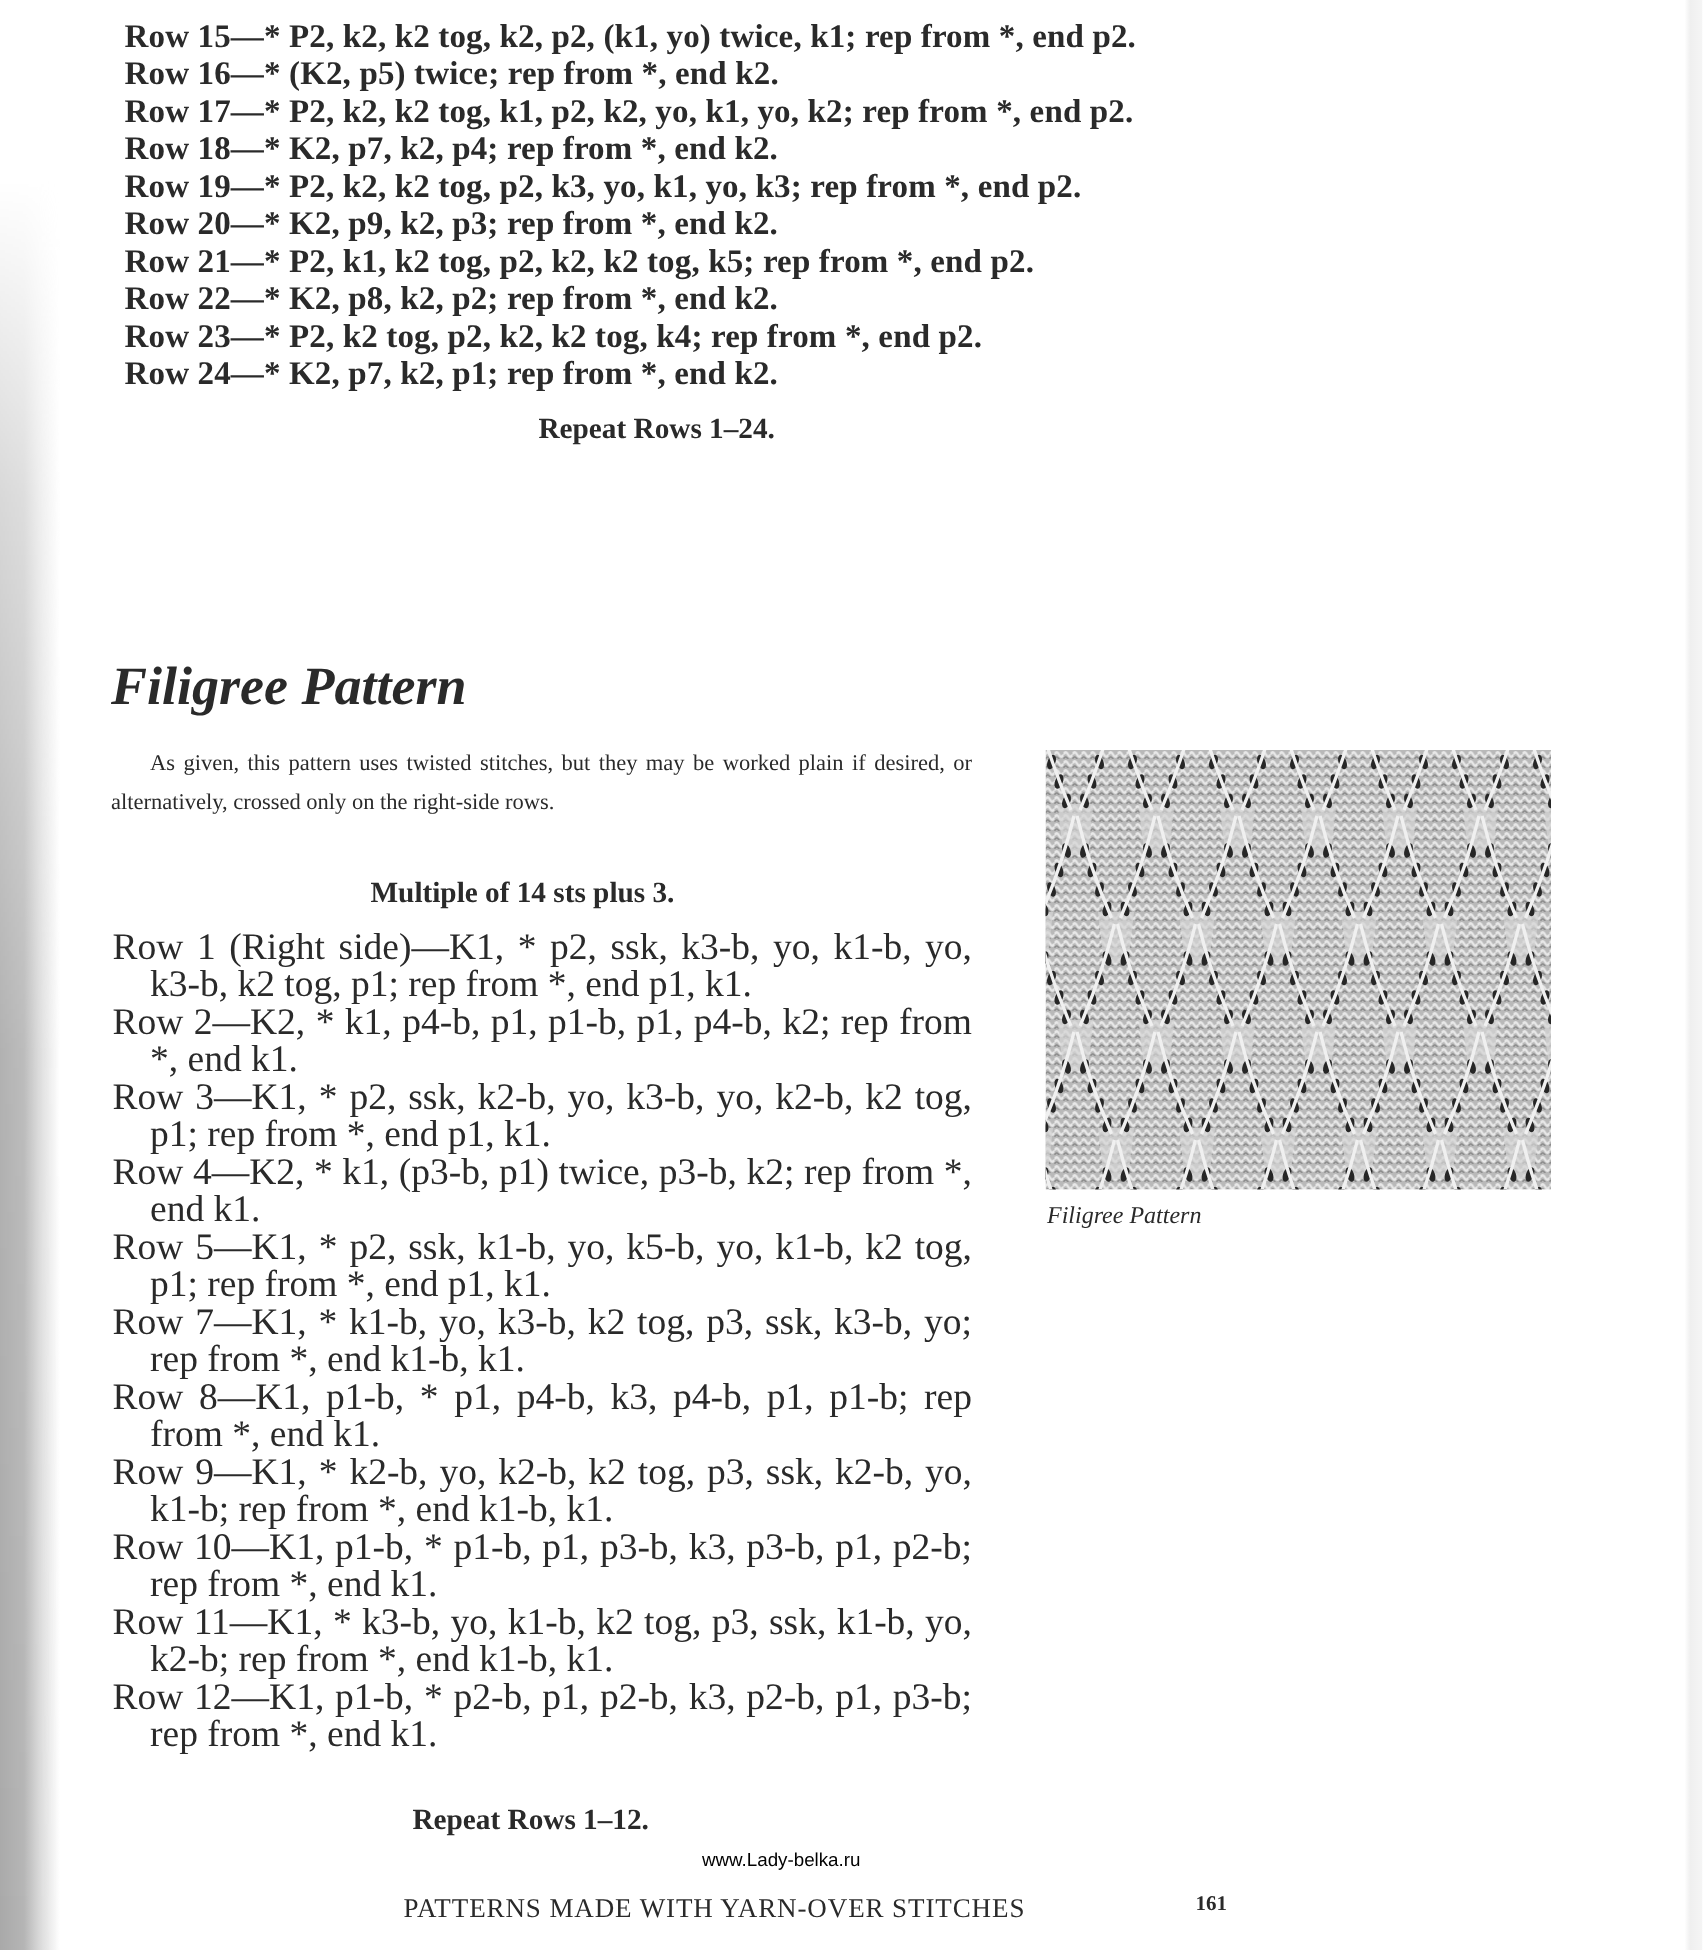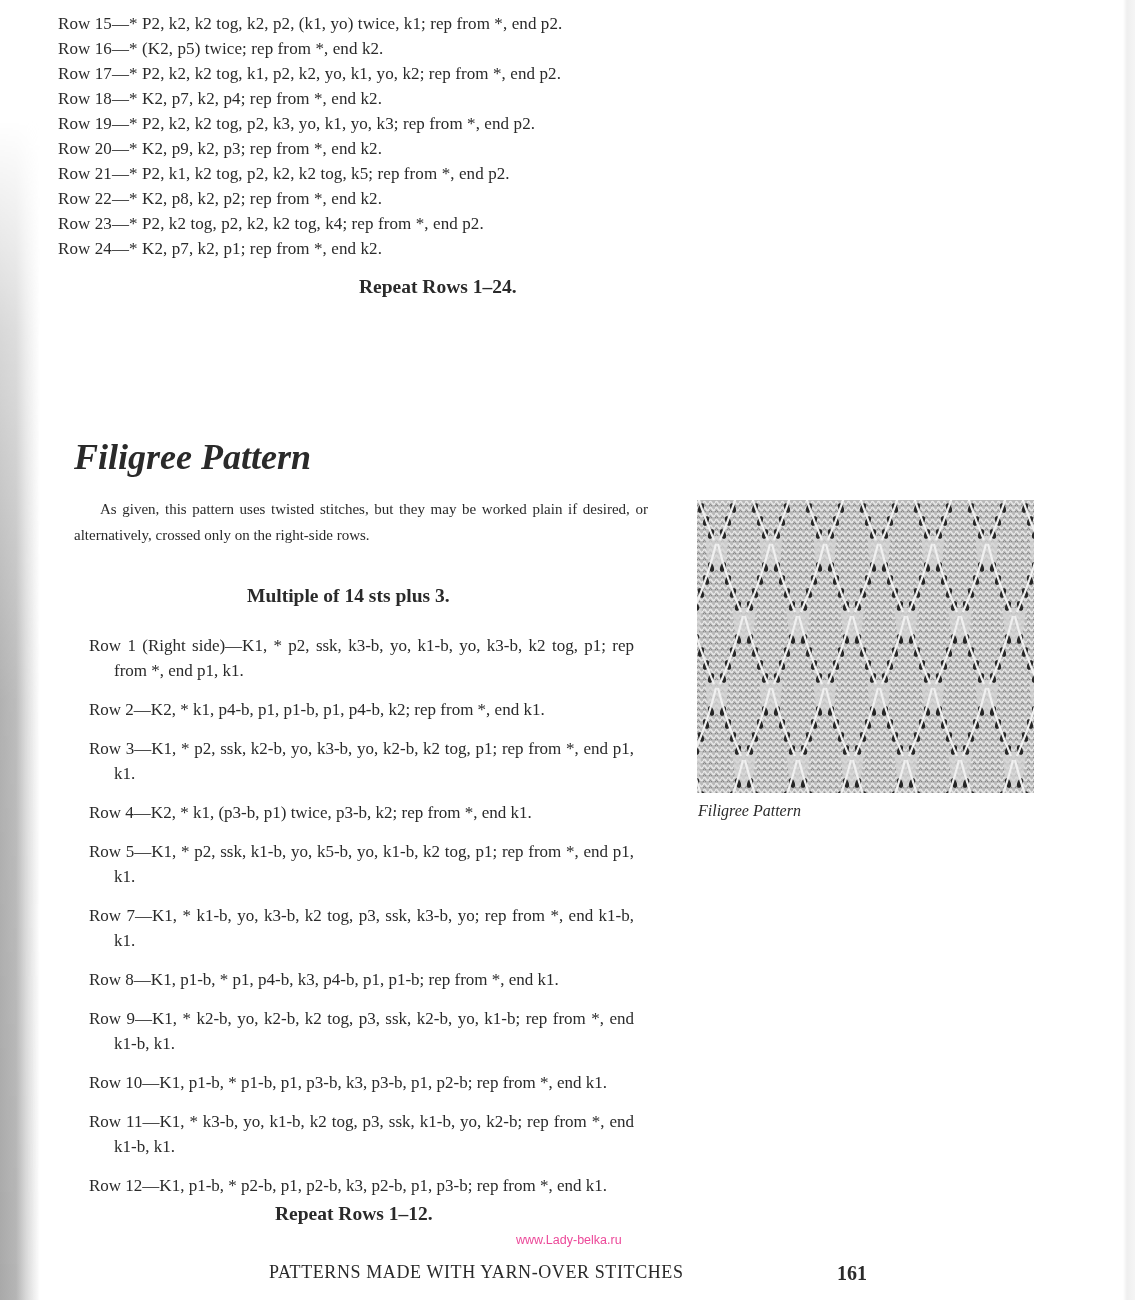--- a/index.html
+++ b/index.html
@@ -13,49 +13,49 @@
     position: absolute; left: 0; top: 0; width: 40px; height: 1300px;
     background: linear-gradient(to right, #a9a9a9 0px, #b5b5b5 16px, #d8d8d8 26px, rgba(255,255,255,0) 40px);
     -webkit-mask-image: linear-gradient(to bottom, rgba(0,0,0,0) 0px, rgba(0,0,0,0) 120px, rgba(0,0,0,0.45) 330px, rgba(0,0,0,0.9) 700px, #000 1300px);
     mask-image: linear-gradient(to bottom, rgba(0,0,0,0) 0px, rgba(0,0,0,0) 120px, rgba(0,0,0,0.45) 330px, rgba(0,0,0,0.9) 700px, #000 1300px);
   }
   .right-edge {
     position: absolute; right: 0; top: 0; width: 12px; height: 1300px;
     background: linear-gradient(to right, rgba(255,255,255,0) 0px, #efefef 4px, #f5f5f5 12px);
   }
   .line {
-    position: absolute; left: 58px; font-size: 17px; line-height: 25px;
-    white-space: nowrap; letter-spacing: 0.1px;
+    position: absolute; left: 83px; font-size: 22px; line-height: 25px;
+    white-space: nowrap; letter-spacing: 0.1px; font-weight: bold;
   }
   .center { position: absolute; font-size: 19.5px; white-space: nowrap; font-weight: bold; }
   .title {
     position: absolute; left: 74px; top: 436px; font-size: 36px; font-weight: bold; font-style: italic;
     color: #2a2a2a; white-space: nowrap;
   }
   .intro {
     position: absolute; left: 74px; top: 496px; width: 574px;
     font-size: 15px; line-height: 26px; text-align: justify; text-indent: 26px;
   }
   .rows { position: absolute; left: 75px; top: 619px; width: 573px; }
   .row {
-    font-size: 17px; line-height: 25px; text-align: justify;
-    padding-left: 25px; text-indent: -25px; margin: 14px;
+    font-size: 25px; line-height: 25px; text-align: justify;
+    padding-left: 25px; text-indent: -25px; margin: 0;
   }
   .row::after { content: ""; }
   .photo { position: absolute; left: 697px; top: 500px; width: 337px; height: 293px; }
   .caption { position: absolute; left: 698px; top: 802px; font-size: 16px; font-style: italic; white-space: nowrap; }
   .watermark {
     position: absolute; left: 468px; top: 1233px; font-family: "Liberation Sans", "DejaVu Sans", sans-serif;
-    font-size: 12.5px; color: #ec4899; white-space: nowrap; margin-left: 48px;
+    font-size: 12.5px; color: #000000; white-space: nowrap;
   }
   .footer-title {
     position: absolute; left: 269px; top: 1262px; font-size: 18px; font-weight: normal; letter-spacing: 0.6px;
     white-space: nowrap;
   }
-  .page-number { position: absolute; left: 797px; top: 1262px; font-size: 20px; font-weight: bold; white-space: nowrap; margin-left: 40px; }
+  .page-number { position: absolute; left: 797px; top: 1262px; font-size: 14px; font-weight: bold; white-space: nowrap; }
 </style>
 </head>
 <body>
 
 <div class="gutter"></div>
 <div class="right-edge"></div>
 
 <div>
   <div class="line" style="top:11px">Row 15—* P2, k2, k2 tog, k2, p2, (k1, yo) twice, k1; rep from *, end p2.</div>
   <div class="line" style="top:36px">Row 16—* (K2, p5) twice; rep from *, end k2.</div>

